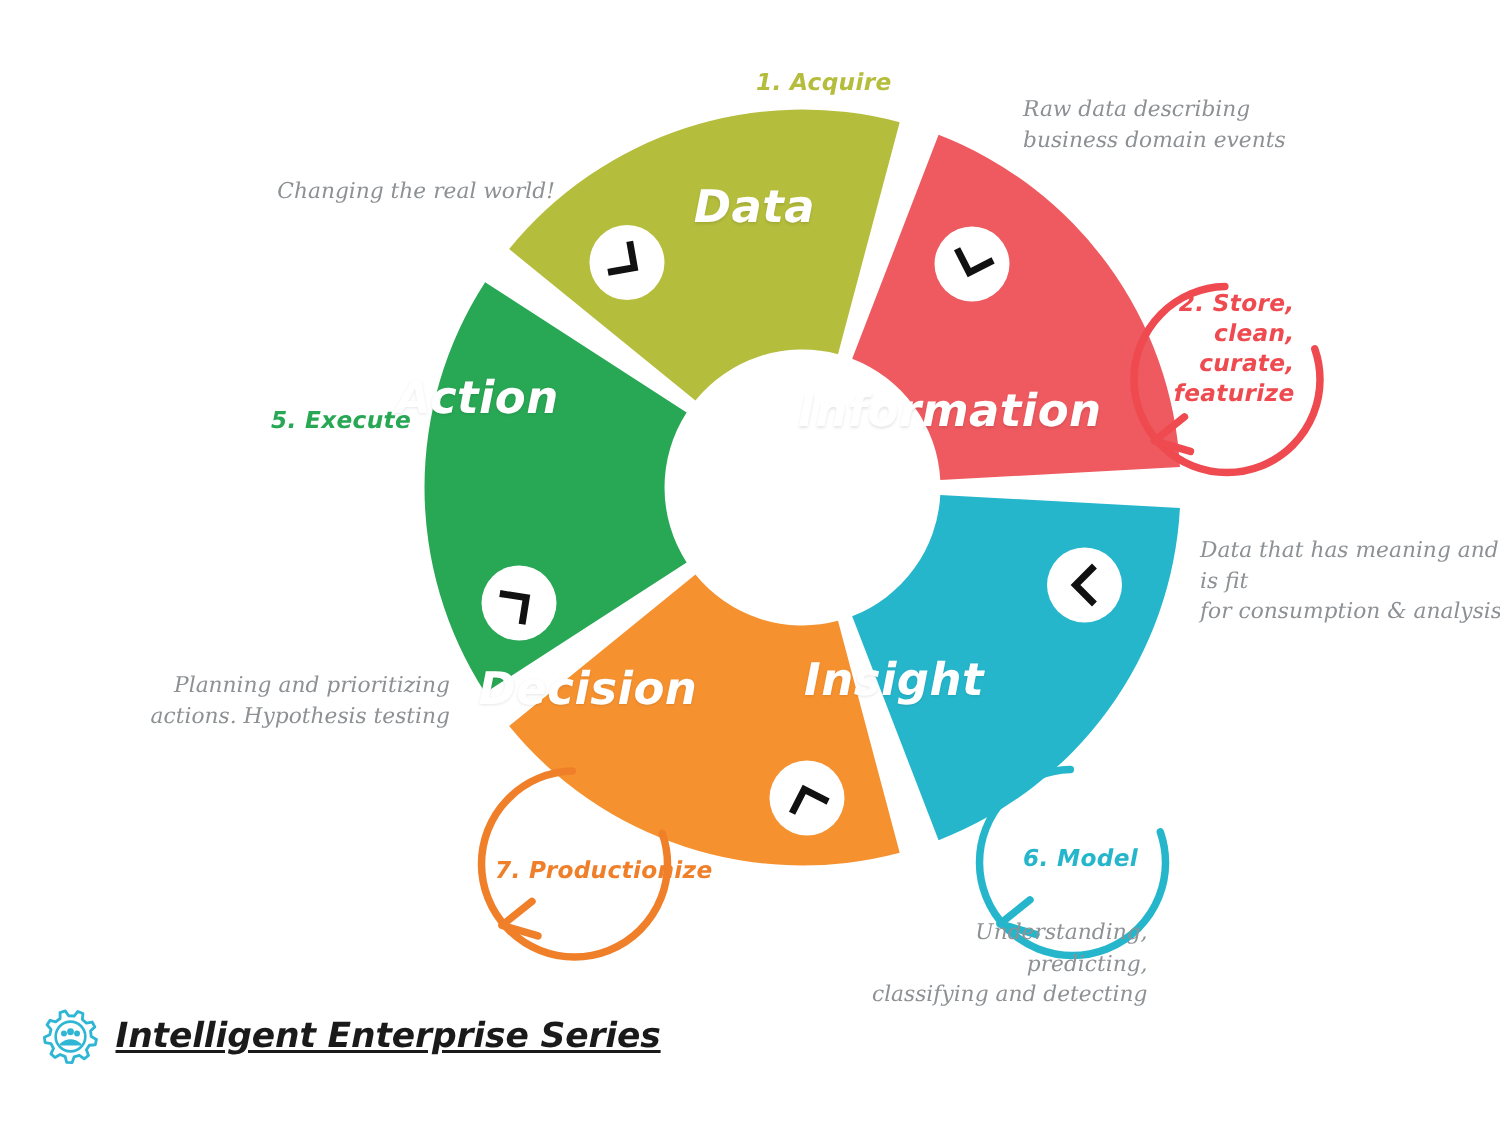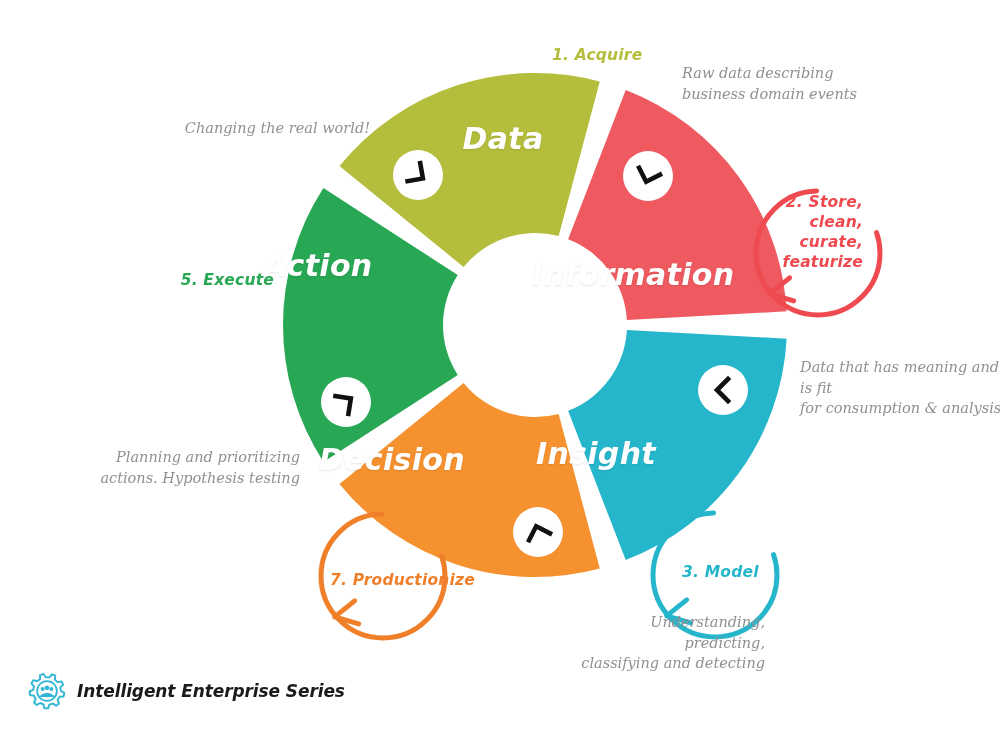--- a/index.html
+++ b/index.html
@@ -64,23 +64,24 @@
     left: 28px;
     top: 672px;
     display: flex;
     align-items: center;
     gap: 11px;
   }
   #footer .brand-text {
     font-family: "DejaVu Sans", sans-serif;
     font-weight: bold;
     font-style: italic;
-    font-size: 17px;
+    font-size: 23px;
     color: #1a1a1a;
     letter-spacing: -0.1px;
+    text-decoration: underline;
   }
 </style>
 </head>
 <body>
 
 <div id="stage">
 
   <svg class="wheel-svg" viewBox="0 0 1000 752">
     <g id="segments-layer">
         <path d="M 339.4363054192304 166.0696965273159 A 252 252 0 0 1 599.7974638749835 81.47322801102501 L 558.6562169702321 236.0934007024377 A 92 92 0 0 0 463.60373054987775 266.97782571632166 Z" fill="#b5bd3c"></path>
@@ -122,32 +123,32 @@
         </g>
         <g transform="translate(346 402)">
           <circle r="25" fill="#ffffff"></circle>
           <path d="M 5 -11 L -6 0 L 5 11" fill="none" stroke="#111111" stroke-width="4.6" stroke-linecap="square" stroke-linejoin="miter" transform="rotate(144)"></path>
         </g>
       </g>
   </svg>
 
   <div id="text-layer">
       <div class="seg-name" style="left: 462.5px; top: 120.5px;">Data</div>
-      <div class="lbl step-label" style="left: 504px; top: 45px; width: 160px; text-align: left; color: rgb(181, 189, 60); margin-left: 48px;">1. Acquire</div>
+      <div class="lbl step-label" style="left: 504px; top: 45px; width: 160px; text-align: left; color: rgb(181, 189, 60);">1. Acquire</div>
       <div class="lbl desc-label" style="left: 682px; top: 63px; width: 220px; text-align: left;">Raw data describing
 business domain events</div>
       <div class="seg-name" style="left: 532px; top: 256.5px;">Information</div>
       <div class="lbl step-label" style="left: 703px; top: 192px; width: 160px; text-align: right; color: rgb(238, 74, 79);">2. Store,
 clean,
 curate,
 featurize</div>
       <div class="lbl desc-label" style="left: 800px; top: 357px; width: 215px; text-align: left;">Data that has meaning and is fit
 for consumption &amp; analysis</div>
       <div class="seg-name" style="left: 536px; top: 435.5px;">Insight</div>
-      <div class="lbl step-label" style="left: 682px; top: 562px; width: 140px; text-align: left; color: rgb(38, 182, 204);">3. Model</div>
+      <div class="lbl step-label" style="left: 682px; top: 562px; width: 140px; text-align: left; color: rgb(38, 182, 204);">6. Model</div>
       <div class="lbl desc-label" style="left: 545px; top: 612px; width: 220px; text-align: right;">Understanding,
 predicting,
 classifying and detecting</div>
       <div class="seg-name" style="left: 319px; top: 441.5px;">Decision</div>
       <div class="lbl step-label" style="left: 330px; top: 570px; width: 190px; text-align: left; color: rgb(240, 127, 42);">7. Productionize</div>
       <div class="lbl desc-label" style="left: 80px; top: 447px; width: 220px; text-align: right;">Planning and prioritizing
 actions. Hypothesis testing</div>
       <div class="seg-name" style="left: 264px; top: 247.5px;">Action</div>
       <div class="lbl step-label" style="left: 114px; top: 270px; width: 160px; text-align: right; color: rgb(40, 167, 84);">5. Execute</div>
       <div class="lbl desc-label" style="left: 80px; top: 118px; width: 290px; text-align: right;">Changing the real world!</div>

